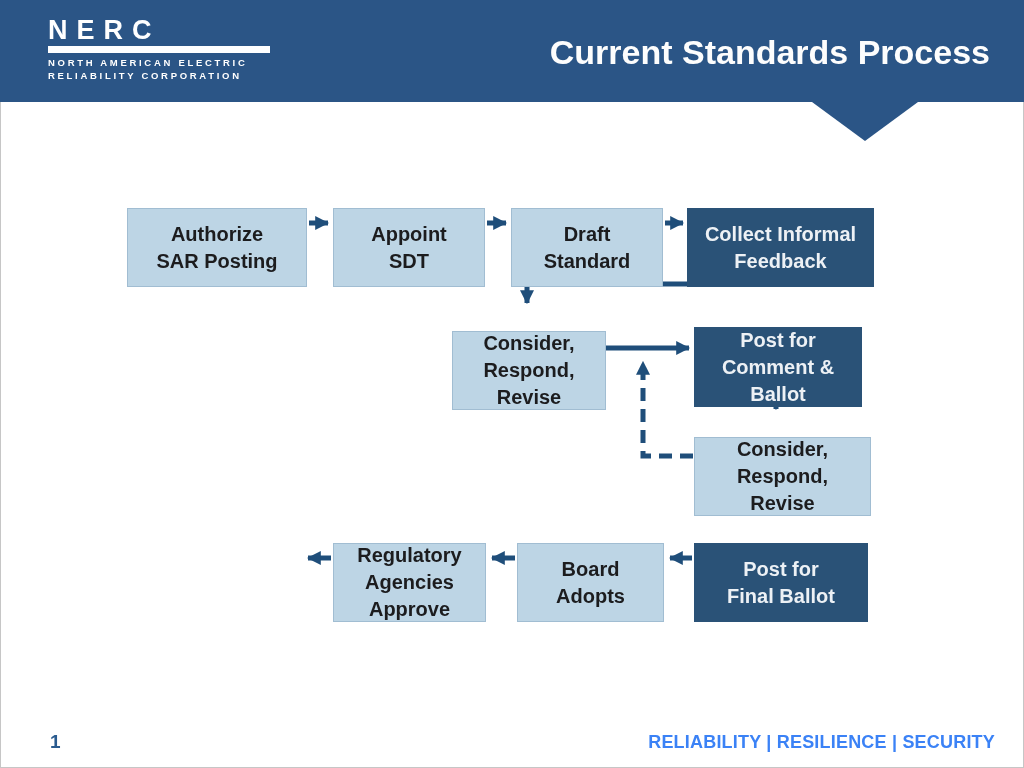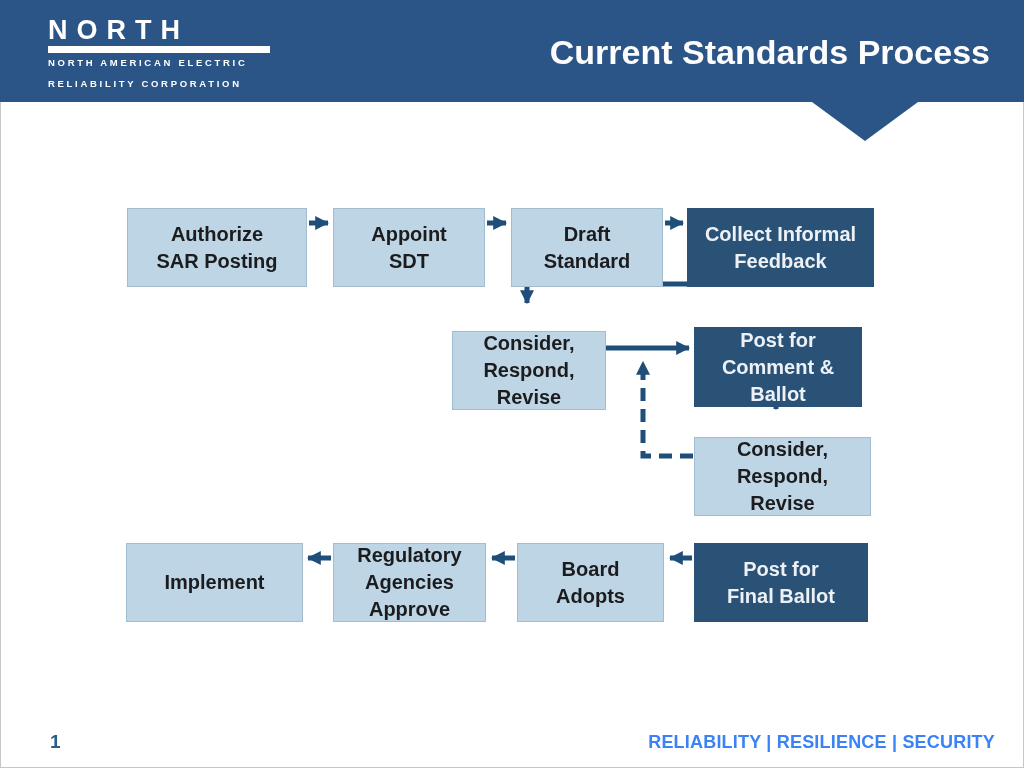--- a/index.html
+++ b/index.html
@@ -17,21 +17,21 @@
   }
   .slide-title{
     position:absolute;top:33px;right:34px;color:#fdfdfd;
     font-size:34px;font-weight:bold;letter-spacing:0px;white-space:nowrap;margin-left:8px;
   }
   
   .logo{position:absolute;left:48px;top:16px;color:#ffffff;}
   .logo-name{font-size:27px;font-weight:bold;letter-spacing:9px;line-height:28px;}
   .logo-bar{width:222px;height:7px;background:#ffffff;margin-top:2px;}
   .logo-sub{font-size:9.5px;font-weight:bold;letter-spacing:2.7px;margin-top:4px;white-space:nowrap;}
-  .logo-sub + .logo-sub{margin-top:10px;}
+  .logo-sub + .logo-sub{margin-top:2px;}
   
   .node{
     position:absolute;display:flex;align-items:center;justify-content:center;
     text-align:center;font-weight:bold;font-size:20px;line-height:27px;margin-top:24px;
   }
   .node span{white-space:pre-line;}
   .node.light{background:#bdd5e5;color:#1c1c1e;box-shadow:inset 0 0 0 1px rgba(110,145,175,.35);}
   .node.dark{background:#2a5277;color:#edf1f5;}
   .n0{left:127px;top:184px;width:180px;height:79px;}
   .n1{left:333px;top:184px;width:152px;height:79px;}
@@ -52,21 +52,21 @@
     color:#3b82f6;white-space:nowrap;letter-spacing:.2px;
   }
 </style>
 </head>
 <body>
 
 <div class="slide">
 
   <div class="header">
     <div class="logo">
-      <div class="logo-name">NORTH</div>
+      <div class="logo-name">NERC</div>
       <div class="logo-bar"></div>
       <div class="logo-sub">NORTH AMERICAN ELECTRIC</div>
       <div class="logo-sub">RELIABILITY CORPORATION</div>
     </div>
     <div class="slide-title">Current Standards Process</div>
   </div>
   <div class="header-tail"></div>
 
   <svg class="connectors" viewBox="0 0 1024 768" xmlns="http://www.w3.org/2000/svg">
     <defs>
@@ -126,20 +126,17 @@
     </div>
   <div class="node light n8">
       <span>Board
 Adopts</span>
     </div>
   <div class="node light n9">
       <span>Regulatory
 Agencies
 Approve</span>
     </div>
-  <div class="node light n10">
-      <span>Implement</span>
-    </div>
 
   <div class="page-number">1</div>
   <div class="footer-tagline">RELIABILITY | RESILIENCE | SECURITY</div>
 
 </div>
 
 </body></html>

